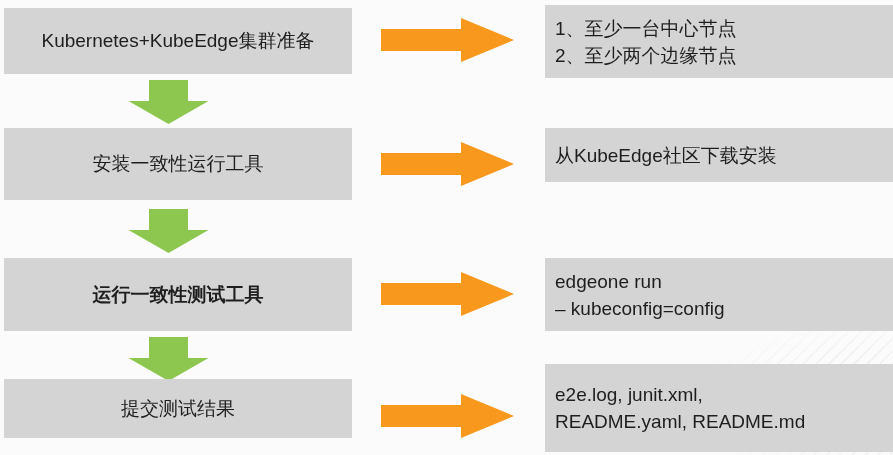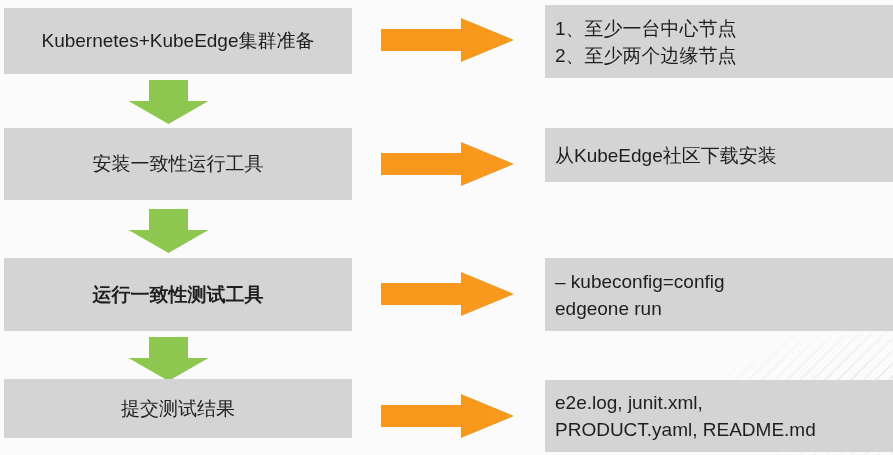--- a/index.html
+++ b/index.html
@@ -111,32 +111,32 @@
     <path d="M21 0 H60 V21 H80.5 L40.5 44 L0.5 21 H21 Z" fill="#8dc750"></path>
   </svg>
 
   <div class="box step-box" style="top:258px; height:73px;font-weight:bold;">
     <span>运行一致性测试工具</span>
   </div>
   <svg class="arrow-right" style="top:271px;" viewBox="0 0 134 46">
     <path d="M0 12 H80 V1 L133 23 L80 45 V34 H0 Z" fill="#f8991d"></path>
   </svg>
   <div class="box detail-box" style="top:258px; height:73px;">
+    <span class="detail-line">edgeone run</span>
     <span class="detail-line">– kubeconfig=config</span>
-    <span class="detail-line">edgeone run</span>
   </div>
 
   <svg class="arrow-down" style="top:337px;" viewBox="0 0 81 45">
     <path d="M21 0 H60 V21 H80.5 L40.5 44 L0.5 21 H21 Z" fill="#8dc750"></path>
   </svg>
 
   <div class="box step-box" style="top:379px; height:59px;">
     <span>提交测试结果</span>
   </div>
   <svg class="arrow-right" style="top:393px;" viewBox="0 0 134 46">
     <path d="M0 12 H80 V1 L133 23 L80 45 V34 H0 Z" fill="#f8991d"></path>
   </svg>
-  <div class="box detail-box" style="top:380px; height:72px;">
+  <div class="box detail-box" style="top:364px; height:88px;">
     <span class="detail-line">e2e.log, junit.xml,</span>
-    <span class="detail-line">PRODUCT.yaml, README.md</span>
+    <span class="detail-line">README.yaml, README.md</span>
   </div>
 
 </div>
 
 </body></html>

